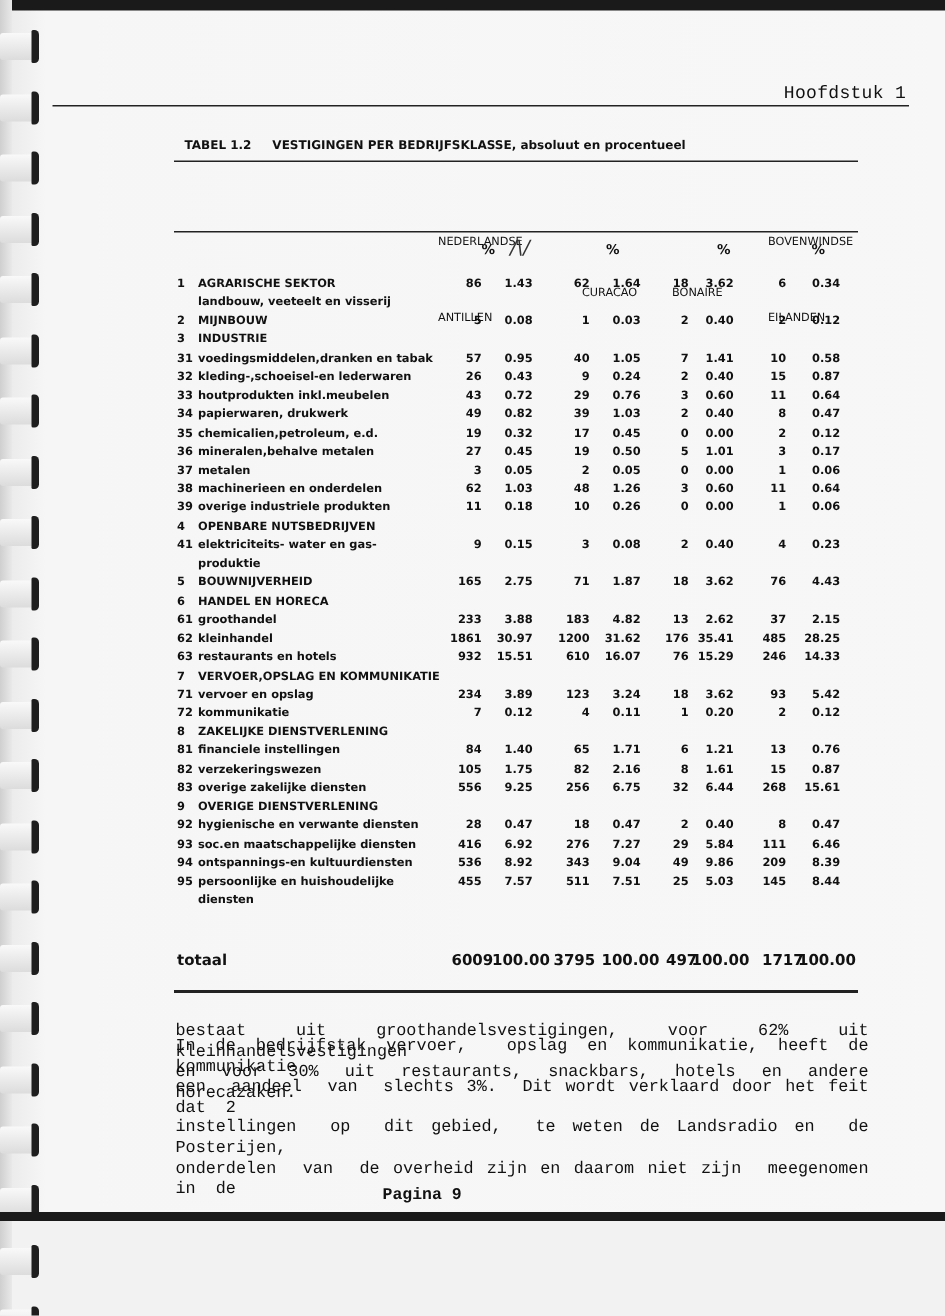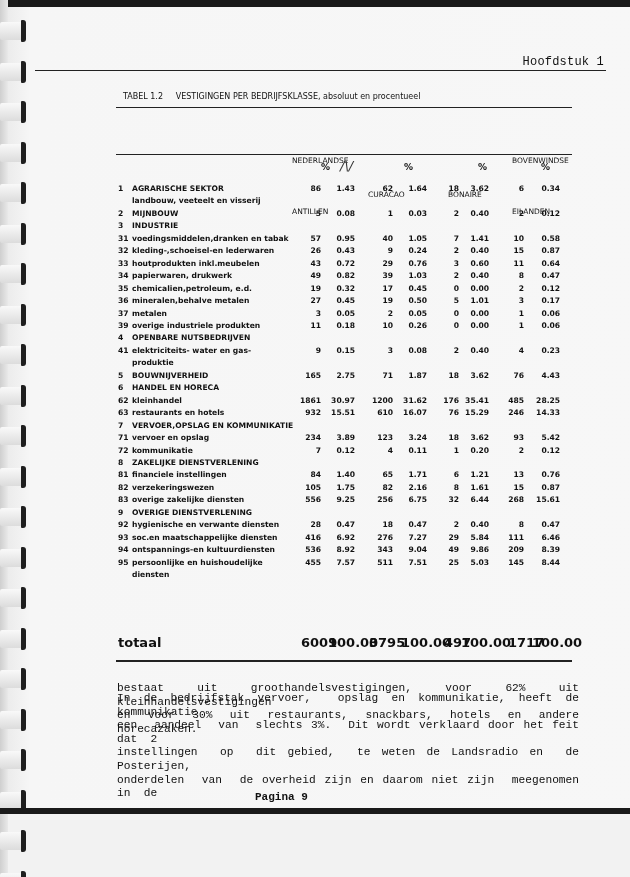--- a/index.html
+++ b/index.html
@@ -25,21 +25,21 @@
   .ring::after {
     content: ""; position: absolute; right: 0; top: -2px; width: 5px; height: 22px;
     background: #1e1e1e; border-radius: 1px 3px 3px 1px;
   }
   .header-title {
     position: absolute; right: 50px; top: 55px;
     font-family: "Liberation Mono", monospace; font-size: 12px; letter-spacing: 0.2px;
   }
   .header-rule { position: absolute; left: 35px; right: 48px; top: 70px; border-top: 1px solid #222; }
   .table-title {
-    position: absolute; left: 123px; top: 92px; font-size: 8px; font-weight: normal; white-space: pre;
+    position: absolute; left: 123px; top: 92px; font-size: 8px; font-weight: bold; white-space: pre;
   }
   .rule { position: absolute; left: 116px; width: 456px; border-top: 1px solid #222; }
   .col-head {
     position: absolute; font-size: 7.5px; font-weight: normal; line-height: 17px; white-space: pre;
   }
   .pct { position: absolute; top: 162px; font-size: 9px; font-weight: bold; }
   .mark { position: absolute; left: 340px; top: 158px; font-size: 13px; font-style: italic; color: #333; }
   table.data {
     position: absolute; left: 118px; top: 183px; border-collapse: collapse;
     font-size: 7.6px; font-weight: bold;
@@ -47,21 +47,21 @@
   table.data td { padding: 0; height: 12.45px; line-height: 12.45px; white-space: nowrap; }
   td.code { width: 14px; }
   td.label { width: 168px; }
   td.lbl-cont { padding-left: 5px; }
   td.num { text-align: right; }
   td.c1 { width: 18px; } td.c2 { width: 34px; }
   td.c3 { width: 38px; } td.c4 { width: 34px; }
   td.c5 { width: 32px; } td.c6 { width: 30px; }
   td.c7 { width: 35px; } td.c8 { width: 36px; }
   .total-row {
-    position: absolute; left: 118px; top: 635px; font-size: 13px; font-weight: bold; width: 456px; height: 12px;
+    position: absolute; left: 118px; top: 635px; font-size: 10px; font-weight: bold; width: 456px; height: 12px;
   }
   .total-row span { position: absolute; top: 0; }
   .body-text {
     position: absolute; left: 117px; width: 462px; font-family: "Liberation Mono", monospace;
     font-size: 11.2px; line-height: 13.6px; text-align: justify; white-space: pre-wrap;
   }
   .footer { position: absolute; left: 255px; top: 791px; font-family: "Liberation Mono", monospace; font-size: 11px; font-weight: bold; }
 </style>
 </head>
 <body>
@@ -97,21 +97,21 @@
   <div class="header-title">Hoofdstuk 1</div>
   <div class="header-rule"></div>
 
   <div class="table-title">TABEL 1.2     VESTIGINGEN PER BEDRIJFSKLASSE, absoluut en procentueel</div>
   <div class="rule" style="top:107px"></div>
 
   <div class="col-head" style="left:292px; top:118px;">
     <div>NEDERLANDSE</div>
     <div>ANTILLEN</div>
   </div>
-  <div class="col-head" style="left:368px; top:118px;text-align:right;">
+  <div class="col-head" style="left:388px; top:118px;text-align:right;">
     <div></div>
     <div>CURACAO</div>
   </div>
   <div class="col-head" style="left:448px; top:118px;">
     <div></div>
     <div>BONAIRE</div>
   </div>
   <div class="col-head" style="left:512px; top:118px;">
     <div>BOVENWINDSE</div>
     <div>EILANDEN</div>
@@ -252,20 +252,32 @@
           <td class="num c1">3</td>
           <td class="num c2">0.05</td>
           <td class="num c3">2</td>
           <td class="num c4">0.05</td>
           <td class="num c5">0</td>
           <td class="num c6">0.00</td>
           <td class="num c7">1</td>
           <td class="num c8">0.06</td>
         </tr>
         <tr>
+          <td class="code">38</td>
+          <td class="label">machinerieen en onderdelen</td>
+          <td class="num c1">62</td>
+          <td class="num c2">1.03</td>
+          <td class="num c3">48</td>
+          <td class="num c4">1.26</td>
+          <td class="num c5">3</td>
+          <td class="num c6">0.60</td>
+          <td class="num c7">11</td>
+          <td class="num c8">0.64</td>
+        </tr>
+        <tr>
           <td class="code">39</td>
           <td class="label">overige industriele produkten</td>
           <td class="num c1">11</td>
           <td class="num c2">0.18</td>
           <td class="num c3">10</td>
           <td class="num c4">0.26</td>
           <td class="num c5">0</td>
           <td class="num c6">0.00</td>
           <td class="num c7">1</td>
           <td class="num c8">0.06</td>
@@ -322,20 +334,32 @@
           <td class="code">6</td>
           <td class="label">HANDEL EN HORECA</td>
           <td class="num c1"></td>
           <td class="num c2"></td>
           <td class="num c3"></td>
           <td class="num c4"></td>
           <td class="num c5"></td>
           <td class="num c6"></td>
           <td class="num c7"></td>
           <td class="num c8"></td>
+        </tr>
+        <tr>
+          <td class="code">61</td>
+          <td class="label">groothandel</td>
+          <td class="num c1">233</td>
+          <td class="num c2">3.88</td>
+          <td class="num c3">183</td>
+          <td class="num c4">4.82</td>
+          <td class="num c5">13</td>
+          <td class="num c6">2.62</td>
+          <td class="num c7">37</td>
+          <td class="num c8">2.15</td>
         </tr>
         <tr>
           <td class="code">62</td>
           <td class="label">kleinhandel</td>
           <td class="num c1">1861</td>
           <td class="num c2">30.97</td>
           <td class="num c3">1200</td>
           <td class="num c4">31.62</td>
           <td class="num c5">176</td>
           <td class="num c6">35.41</td>

